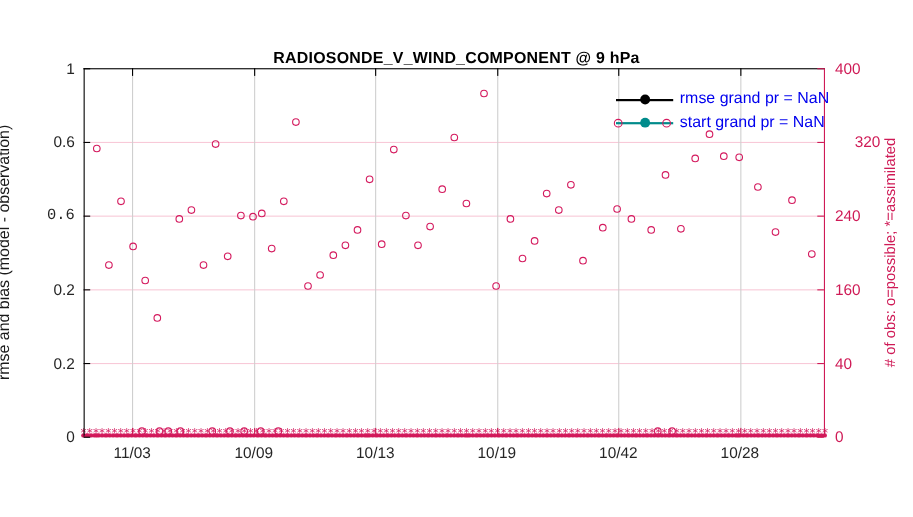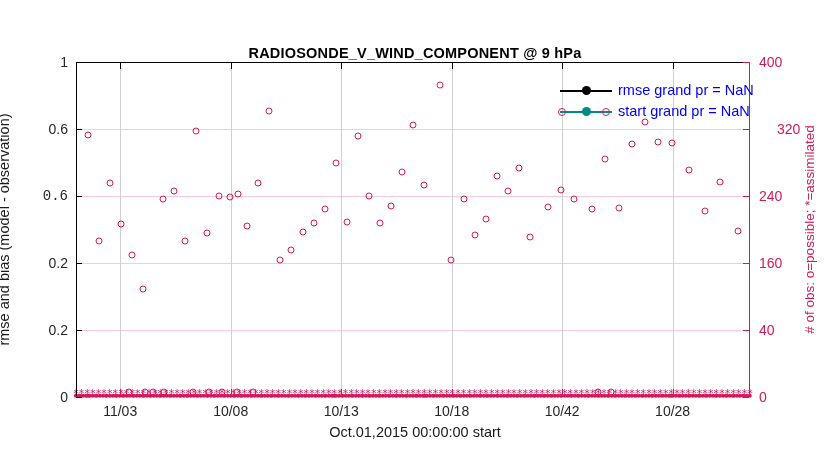--- a/index.html
+++ b/index.html
@@ -67,21 +67,20 @@
 </style>
 </head>
 <body>
 
 <div id="stage">
 
   <div class="title-line" id="title-sub">RADIOSONDE_V_WIND_COMPONENT @ 9 hPa</div>
 
   <div id="ylabel-left">rmse and bias (model - observation)</div>
   <div id="ylabel-right"># of obs: o=possible; *=assimilated</div>
-  <div id="xlabel">Oct.01,2015 00:00:00 start</div>
 
   <div id="plot">
     <div id="grid-layer">
         <div class="hgrid" style="top: 268px;"></div>
         <div class="hgrid" style="top: 201px;"></div>
         <div class="hgrid" style="top: 134px;"></div>
         <div class="hgrid" style="top: 67px;"></div>
         <div class="vgrid" style="left: 44.1967px;"></div>
         <div class="vgrid" style="left: 154.689px;"></div>
         <div class="vgrid" style="left: 265.18px;"></div>
@@ -517,23 +516,23 @@
       <div class="ylab-r" style="top: 330px; left: 759px;">40</div>
       <div class="ylab-l" style="top: 263px; left: 28px;">0.2</div>
       <div class="ylab-r" style="top: 263px; left: 759px;">160</div>
       <div class="ylab-l" style="top: 196px; left: 28px; font-family: Liberation Mono, monospace;">0.6</div>
       <div class="ylab-r" style="top: 196px; left: 759px;">240</div>
       <div class="ylab-l" style="top: 129px; left: 28px;">0.6</div>
       <div class="ylab-r" style="top: 129px; left: 759px; margin-left: 18px;">320</div>
       <div class="ylab-l" style="top: 62px; left: 28px;">1</div>
       <div class="ylab-r" style="top: 62px; left: 759px;">400</div>
       <div class="xlab" style="left: 120.197px; top: 403px;">11/03</div>
-      <div class="xlab" style="left: 230.689px; top: 403px;">10/08</div>
+      <div class="xlab" style="left: 230.689px; top: 403px;">10/09</div>
       <div class="xlab" style="left: 341.18px; top: 403px;">10/13</div>
-      <div class="xlab" style="left: 451.672px; top: 403px;">10/18</div>
+      <div class="xlab" style="left: 451.672px; top: 403px;">10/19</div>
       <div class="xlab" style="left: 562.164px; top: 403px;">10/42</div>
       <div class="xlab" style="left: 672.656px; top: 403px;">10/28</div>
     </div>
 
   <div id="legend">
       <div class="leg-row">
         <div class="leg-line" style="background: rgb(0, 0, 0);"></div>
         <div class="leg-dot" style="background: rgb(0, 0, 0);"></div>
         <div class="leg-text">rmse grand pr = NaN</div>
       </div>

